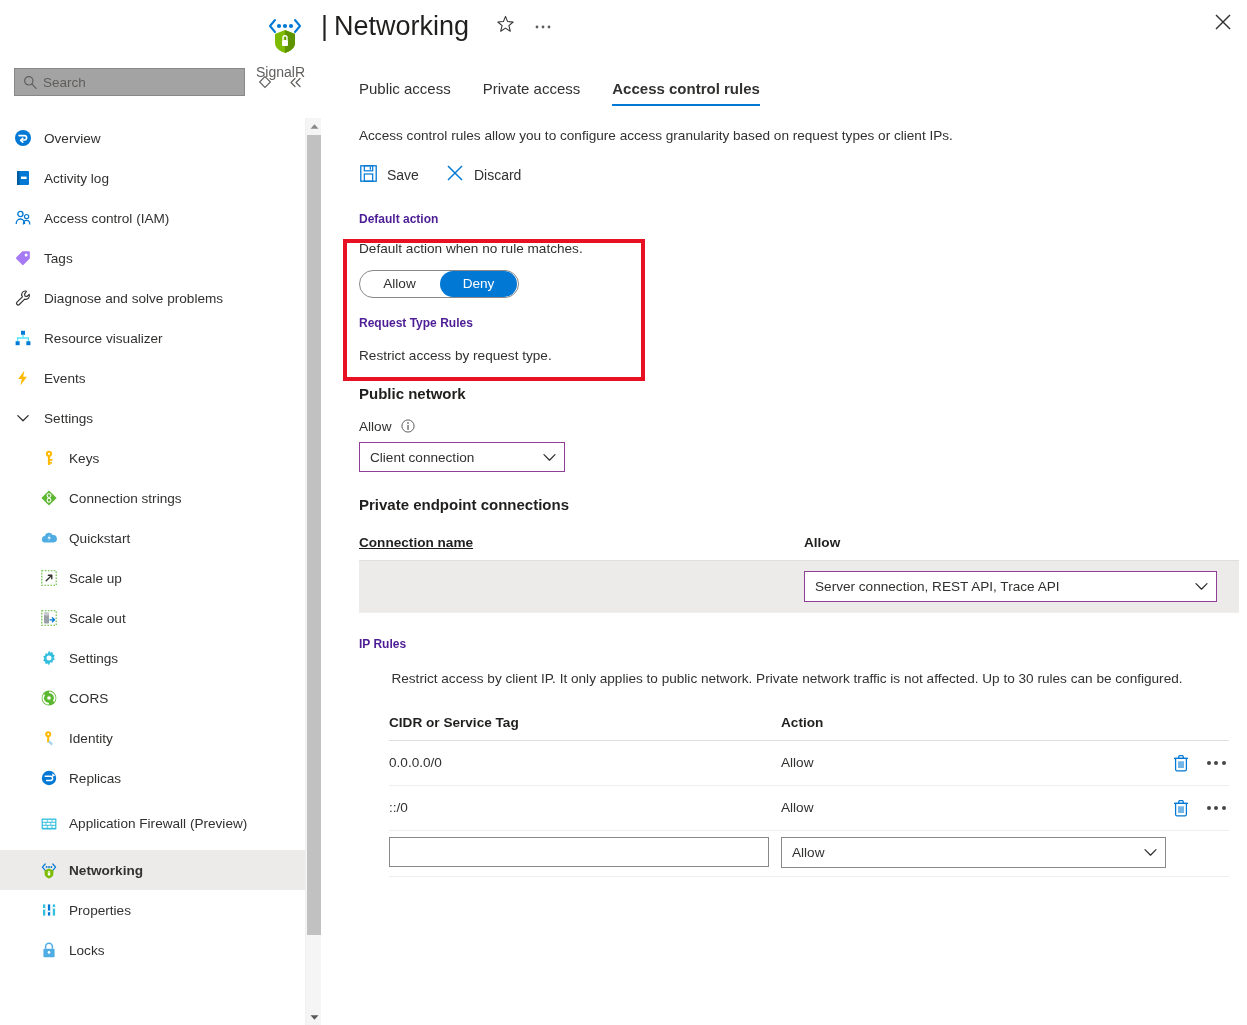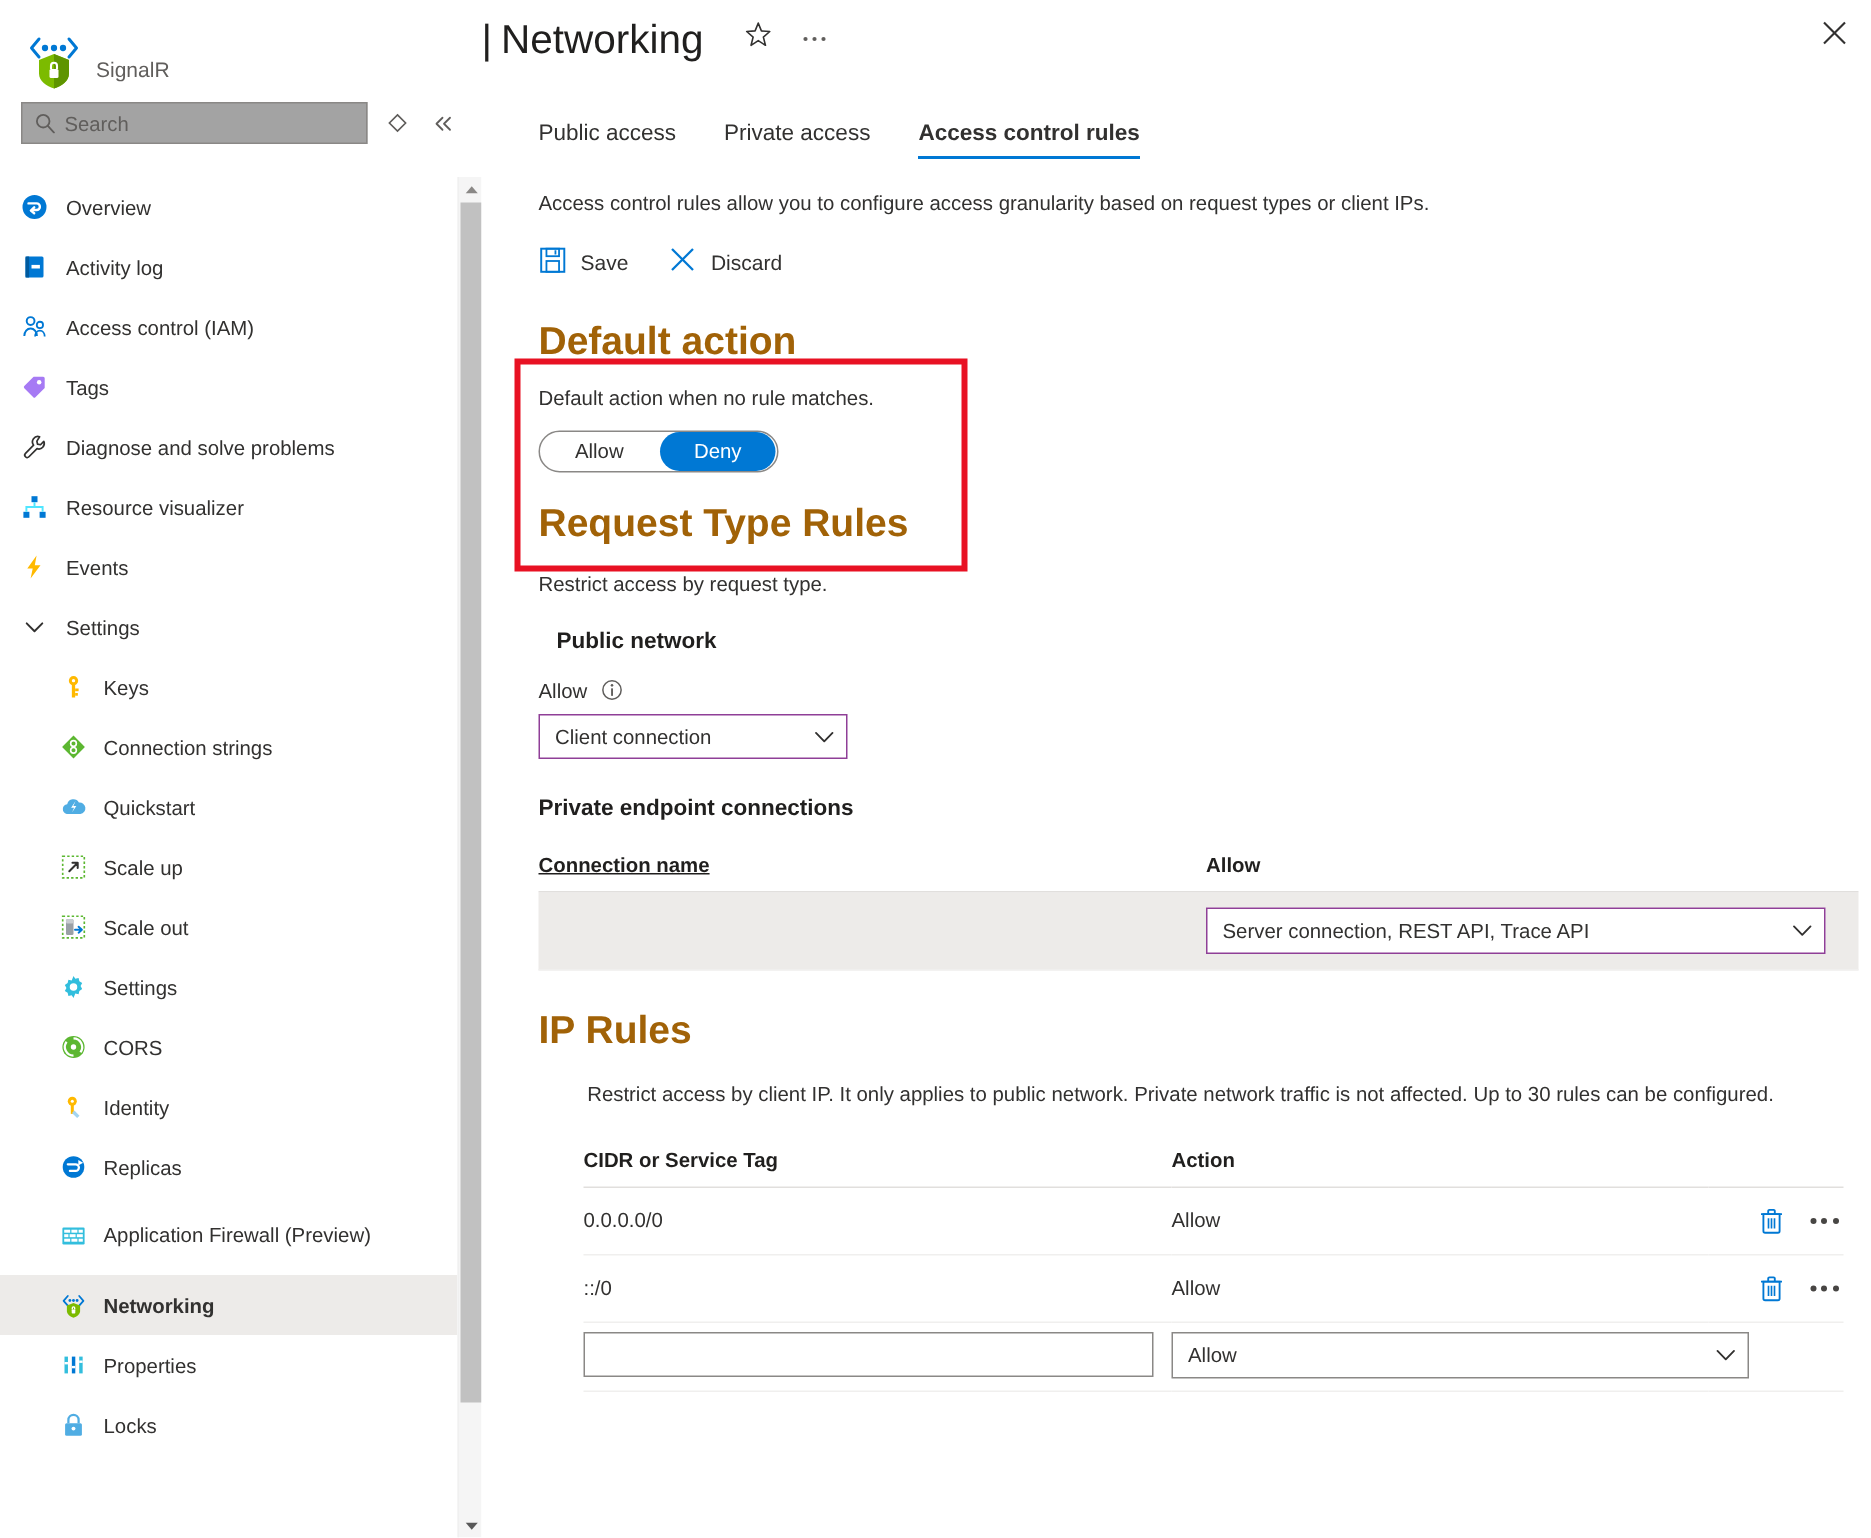--- a/index.html
+++ b/index.html
@@ -14,21 +14,21 @@
   }
   #app { position: relative; width: 1247px; height: 1025px; background:#fff; }
 
   
   #sidebar {
     position: absolute; left:0; top:0; width: 305px; height: 1025px;
     background:#fff;
   }
   .brand {
     display:flex; align-items:flex-end; gap:8px;
-    padding: 12px 0 0 16px; height:62px;
+    padding: 12px 0 0 16px; height:62px;flex-direction:column;
   }
   .brand-icon { width:40px; height:44px; position:relative; flex:0 0 auto;}
   .brand-name { font-size:14px; color:#605e5c; padding-bottom:8px; }
 
   .search-row { display:flex; align-items:center; padding: 6px 0 0 14px; gap:10px;}
   .search-box {
     position:relative; width:232px; height:28px;
     border:1px solid #8a8886; background:#a3a3a3; display:flex; align-items:center;
   }
   .search-box .mag { margin-left:8px; width:14px; height:14px; flex:0 0 auto;}
@@ -89,21 +89,21 @@
   .desc { font-size:13.6px; color:#323130; margin-top:22px; }
 
   .cmdbar { display:flex; align-items:center; gap:26px; margin-top:20px; }
   .cmd { display:flex; align-items:center; gap:9px; font-size:14px; color:#323130; cursor:pointer; }
 
   .redbox {
     position:absolute; left:343px; top:239px; width:302px; height:142px;
     border:4px solid #e81123; pointer-events:none; z-index:20;
   }
 
-  .sec-h2 { font-size:26px; font-weight:bold; color:#a16207; }
+  .sec-h2 { font-size:12px; font-weight:bold; color:#4c1d95; }
   .sec-h3 { font-size:15px; font-weight:bold; color:#201f1e; }
   .sec-p { font-size:13.6px; color:#323130; }
 
   
   .pill {
     display:inline-flex; align-items:center; height:28px; border:1px solid #8a8886;
     border-radius:14px; background:#fff; padding:0; overflow:hidden; cursor:pointer;
     width:160px;
   }
   .pill .opt {
@@ -460,21 +460,21 @@
         <div class="pill" style="margin-top:14px;">
           <div class="opt">Allow</div>
           <div class="opt on">Deny</div>
         </div>
       </div>
 
       <div style="margin-top:18px;">
         <div class="sec-h2">Request Type Rules</div>
         <div class="sec-p" style="margin-top:18px;">Restrict access by request type.</div>
 
-        <div class="sec-h3" style="margin-top:22px;margin-left:12px;">Public network</div>
+        <div class="sec-h3" style="margin-top:22px;">Public network</div>
 
         <div class="sec-p" style="margin-top:17px;">
           <span>Allow</span>
           <span class="info-i">
             <svg width="14" height="14" viewBox="0 0 14 14">
               <circle cx="7" cy="7" r="6.1" stroke="#605e5c" stroke-width="1" fill="none"></circle>
               <circle cx="7" cy="3.9" r="0.85" fill="#605e5c"></circle>
               <rect x="6.4" y="5.9" width="1.25" height="5" fill="#605e5c"></rect>
             </svg>
           </span>

